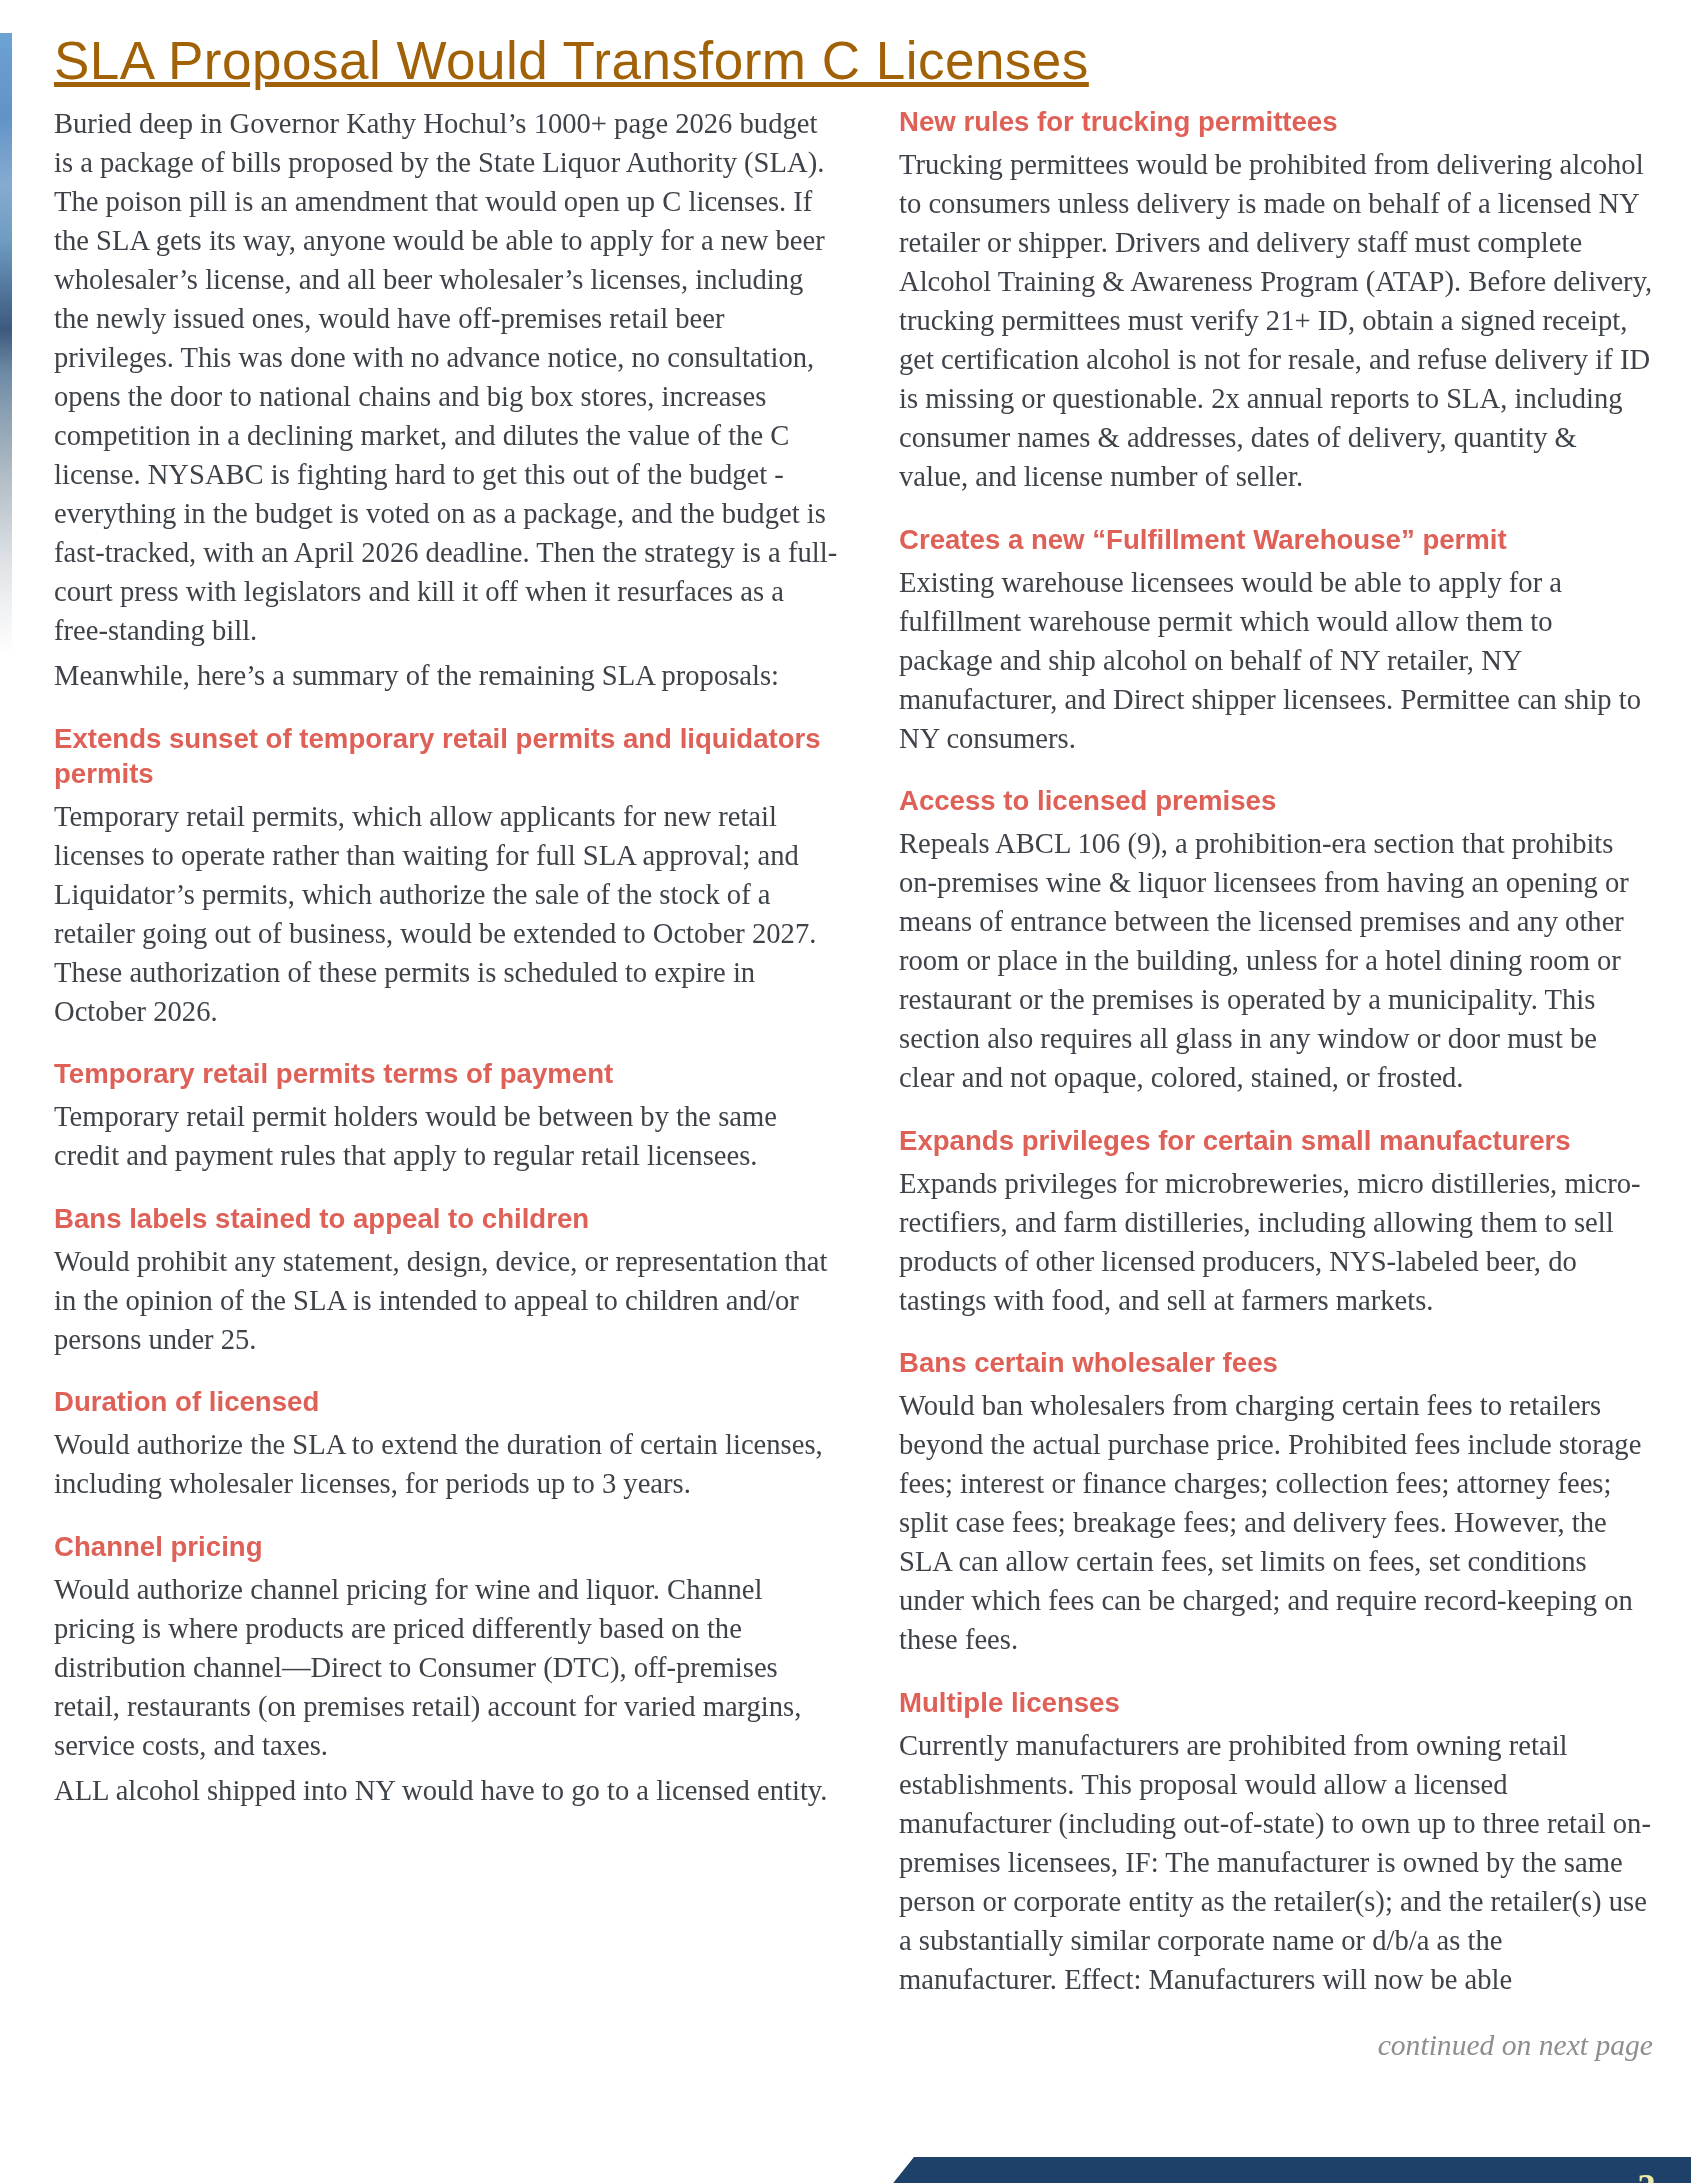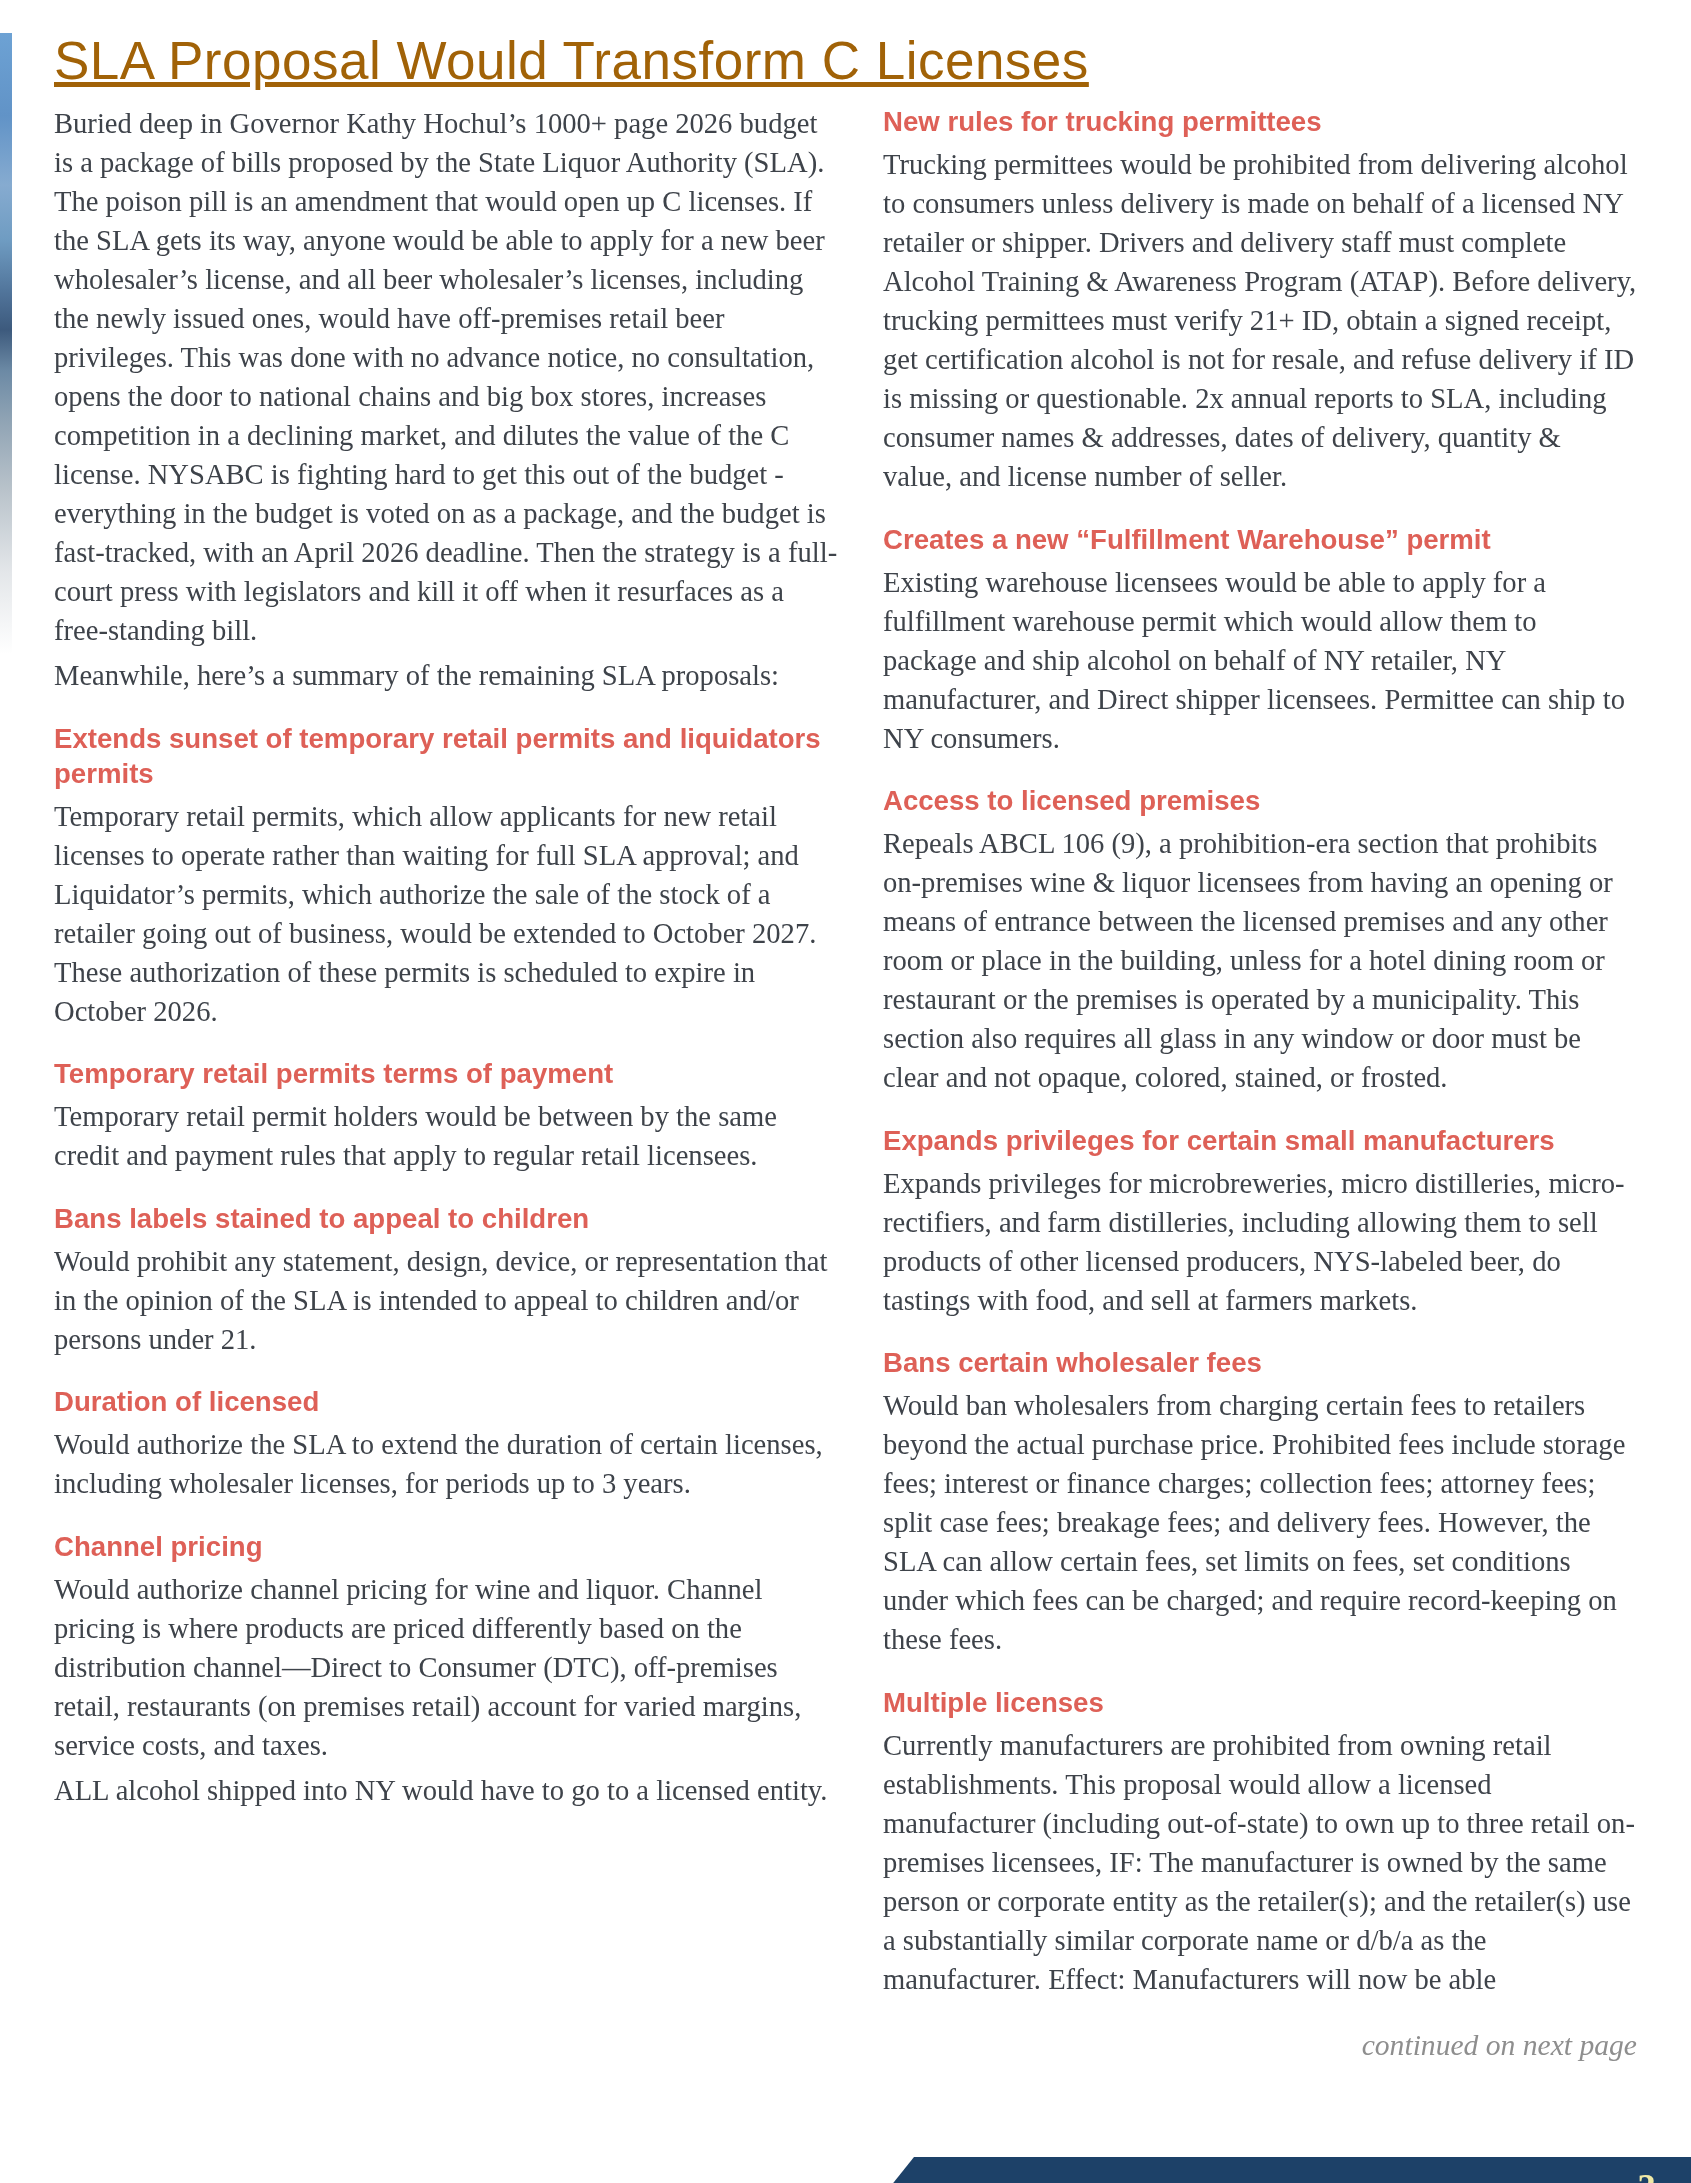--- a/index.html
+++ b/index.html
@@ -29,21 +29,21 @@
     letter-spacing: 0.5px;
     font-size: 53px;
     line-height: 1.05;
     color: #a16207;
     white-space: nowrap;
     text-decoration: underline;
   }
 
   .columns {
     display: flex;
-    gap: 41px;
+    gap: 57px;
     padding: 0 56px 0 54px;
     color: #3e434a;
     font-size: 28.6px;
     line-height: 39px;
   }
   .col-left  { width: 788px; flex: 0 0 788px; }
   .col-right { width: 754px; flex: 0 0 754px; }
 
   .columns p { margin: 0 0 5.9px 0; }
 
@@ -101,21 +101,21 @@
         <p>Temporary retail permits, which allow applicants for new retail licenses to operate rather than waiting for full SLA approval; and Liquidator’s permits, which authorize the sale of the stock of a retailer going out of business, would be extended to October 2027. These authorization of these permits is scheduled to expire in October 2026.</p>
       </section>
 
       <section>
         <h2 class="sec-head">Temporary retail permits terms of payment</h2>
         <p>Temporary retail permit holders would be between by the same credit and payment rules that apply to regular retail licensees.</p>
       </section>
 
       <section>
         <h2 class="sec-head">Bans labels stained to appeal to children</h2>
-        <p>Would prohibit any statement, design, device, or representation that in the opinion of the SLA is intended to appeal to children and/or persons under 21.</p>
+        <p>Would prohibit any statement, design, device, or representation that in the opinion of the SLA is intended to appeal to children and/or persons under 25.</p>
       </section>
 
       <section>
         <h2 class="sec-head">Duration of licensed</h2>
         <p>Would authorize the SLA to extend the duration of certain licenses, including wholesaler licenses, for periods up to 3 years.</p>
       </section>
 
       <section>
         <h2 class="sec-head">Channel pricing</h2>
         <p>Would authorize channel pricing for wine and liquor. Channel pricing is where products are priced differently based on the distribution channel—Direct to Consumer (DTC), off-premises retail, restaurants (on premises retail) account for varied margins, service costs, and taxes.</p>

